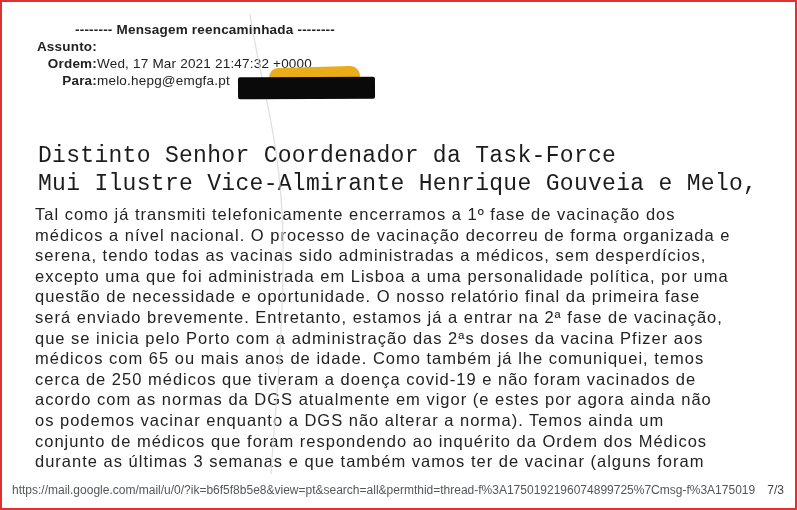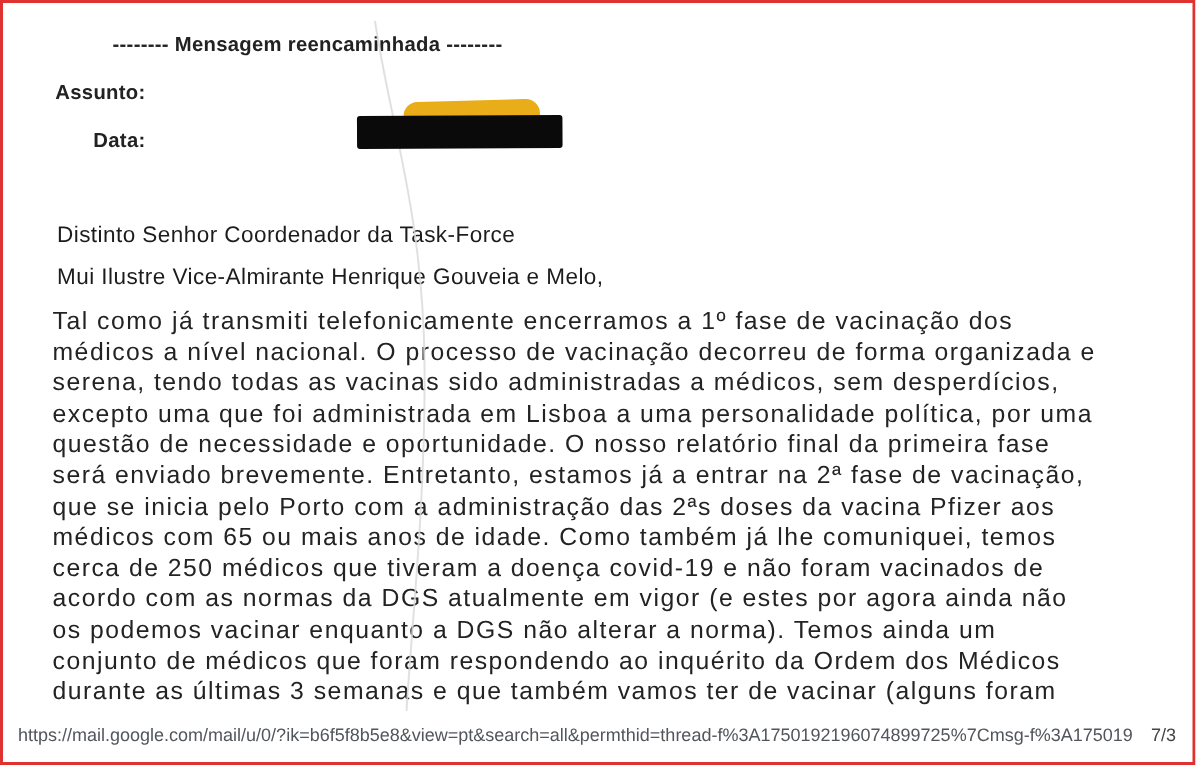--- a/index.html
+++ b/index.html
@@ -15,38 +15,38 @@
     padding-left:47px;
   }
   
   .hdr{
     position:absolute;top:19px;left:0;
     font-size:13.5px;line-height:17px;letter-spacing:.2px;
     color:#222;
   }
   .fwd-line{padding-left:73px;font-weight:700;}
   .frow{display:flex;}
-  .flabel{width:95px;text-align:right;font-weight:700;white-space:nowrap;flex:0 0 95px;margin-top:15px;}
+  .flabel{width:95px;text-align:right;font-weight:700;white-space:nowrap;flex:0 0 95px;}
   .fvalue{white-space:nowrap;}
   
   .highlight-mark{
     position:absolute;left:267px;top:65px;width:91px;height:19px;
     border-radius:10px;transform:rotate(-1.5deg);
     z-index:2;
   }
   .redaction-bar{
     position:absolute;left:236px;top:75px;width:137px;height:22px;
     border-radius:2px;transform:rotate(-0.3deg);
     z-index:3;
   }
   
   .salutation{
     position:absolute;top:141px;left:36px;
-    font-size:15px;line-height:27.5px;letter-spacing:.3px;
-    white-space:pre-line;color:#1c1c1c;
+    font-size:23px;line-height:27.5px;letter-spacing:.3px;
+    white-space:pre-line;color:#1c1c1c;font-family:Liberation Mono, monospace;
   }
   .letter-body{
     position:absolute;top:202px;left:33px;width:745px;
     font-size:16.5px;line-height:20.6px;letter-spacing:1px;
     white-space:pre-line;color:#232323;
   }
   
   .footer{
     position:absolute;top:481px;left:10px;width:772px;
     display:flex;justify-content:space-between;align-items:flex-start;
@@ -67,24 +67,29 @@
   </svg>
 
   <div class="hdr">
     <div class="fwd-line">-------- Mensagem reencaminhada --------</div>
 
     <div class="frow">
       <span class="flabel">Assunto:</span>
     </div>
 
     <div class="frow">
-      <span class="flabel">Data:</span>
+      <span class="flabel">Ordem:</span>
+      <span class="fvalue">Wed, 17 Mar 2021 21:47:32 +0000</span>
     </div>
 
 
+    <div class="frow">
+      <span class="flabel">Para:</span>
+      <span class="fvalue">melo.hepg@emgfa.pt</span>
+    </div>
 
   </div>
 
   <div class="highlight-mark" style="background: rgb(232, 173, 24);"></div>
   <div class="redaction-bar" style="background: rgb(10, 10, 10);"></div>
 
   <div class="salutation">Distinto Senhor Coordenador da Task-Force
 Mui Ilustre Vice-Almirante Henrique Gouveia e Melo,</div>
 
   <div class="letter-body">Tal como já transmiti telefonicamente encerramos a 1º fase de vacinação dos

